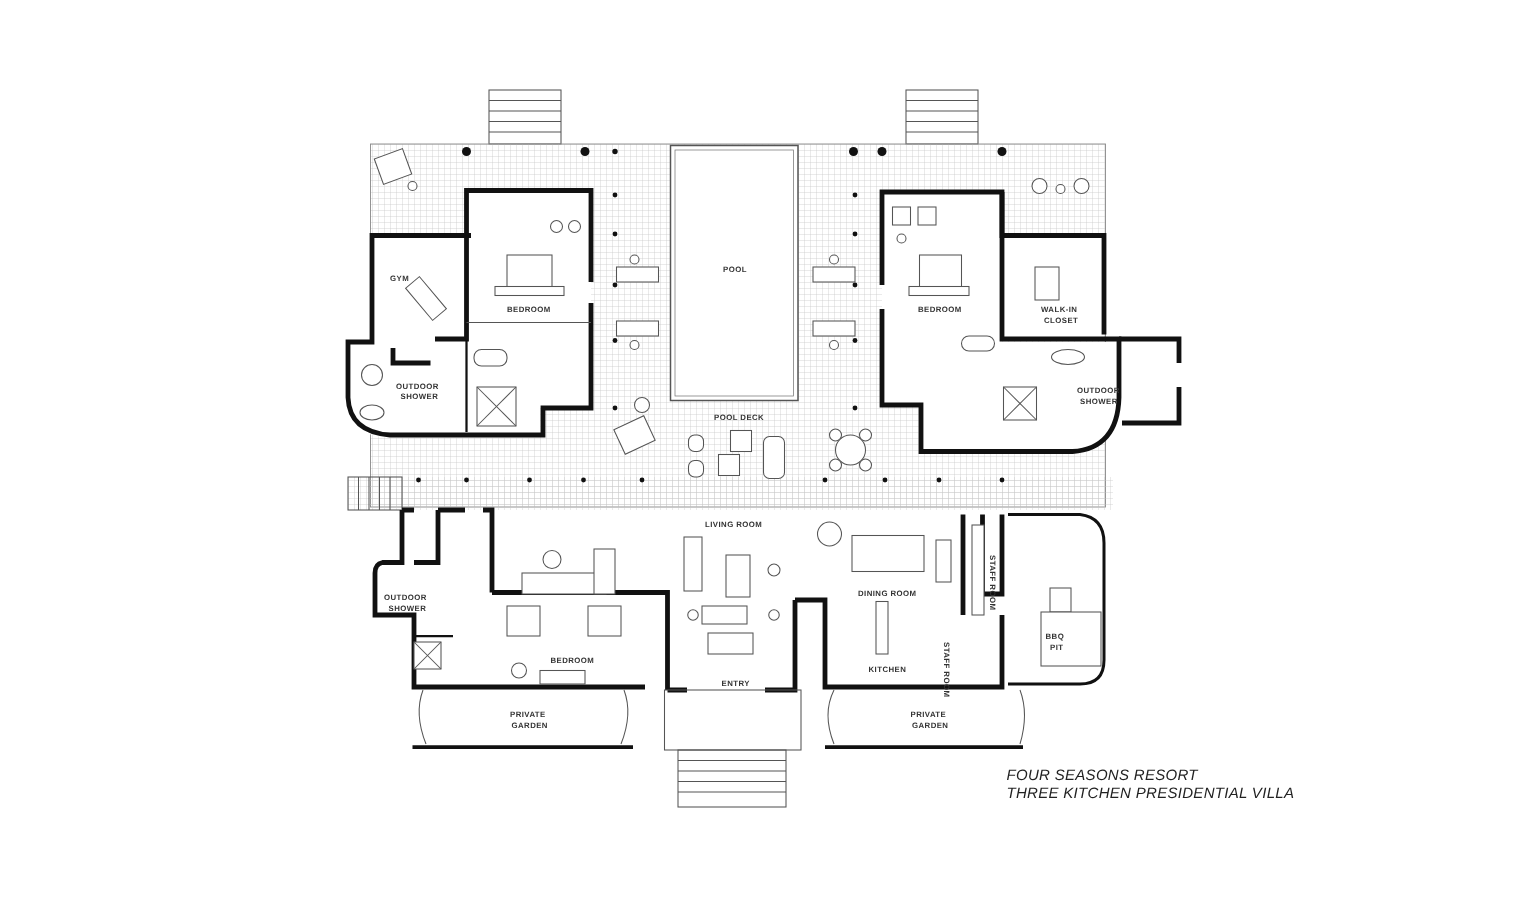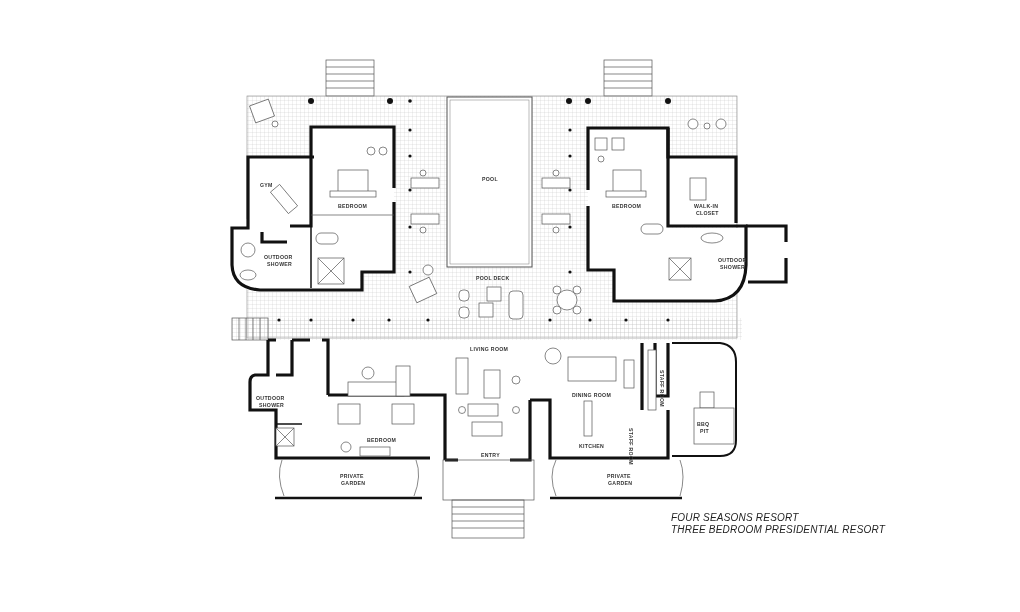--- a/index.html
+++ b/index.html
@@ -242,14 +242,14 @@
     <rect x="452" y="500" width="72" height="38" class="thin"></rect>
     <line x1="452" y1="507" x2="524" y2="507" class="thin"></line>
     <line x1="452" y1="514" x2="524" y2="514" class="thin"></line>
     <line x1="452" y1="521" x2="524" y2="521" class="thin"></line>
     <line x1="452" y1="528" x2="524" y2="528" class="thin"></line>
   </g>
 </svg>
 
 <div class="caption">
   <div>FOUR SEASONS RESORT</div>
-  <div>THREE BEDROOM PRESIDENTIAL RESORT</div>
+  <div>THREE KITCHEN PRESIDENTIAL VILLA</div>
 </div>
 
 </body></html>

